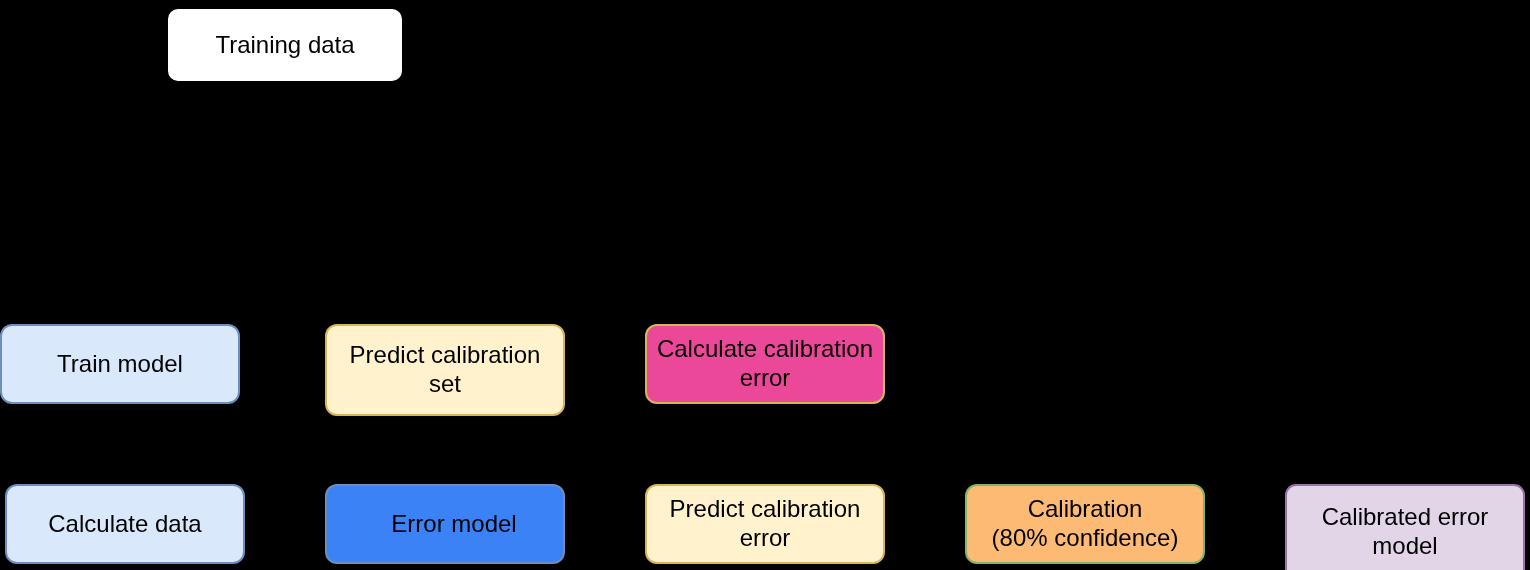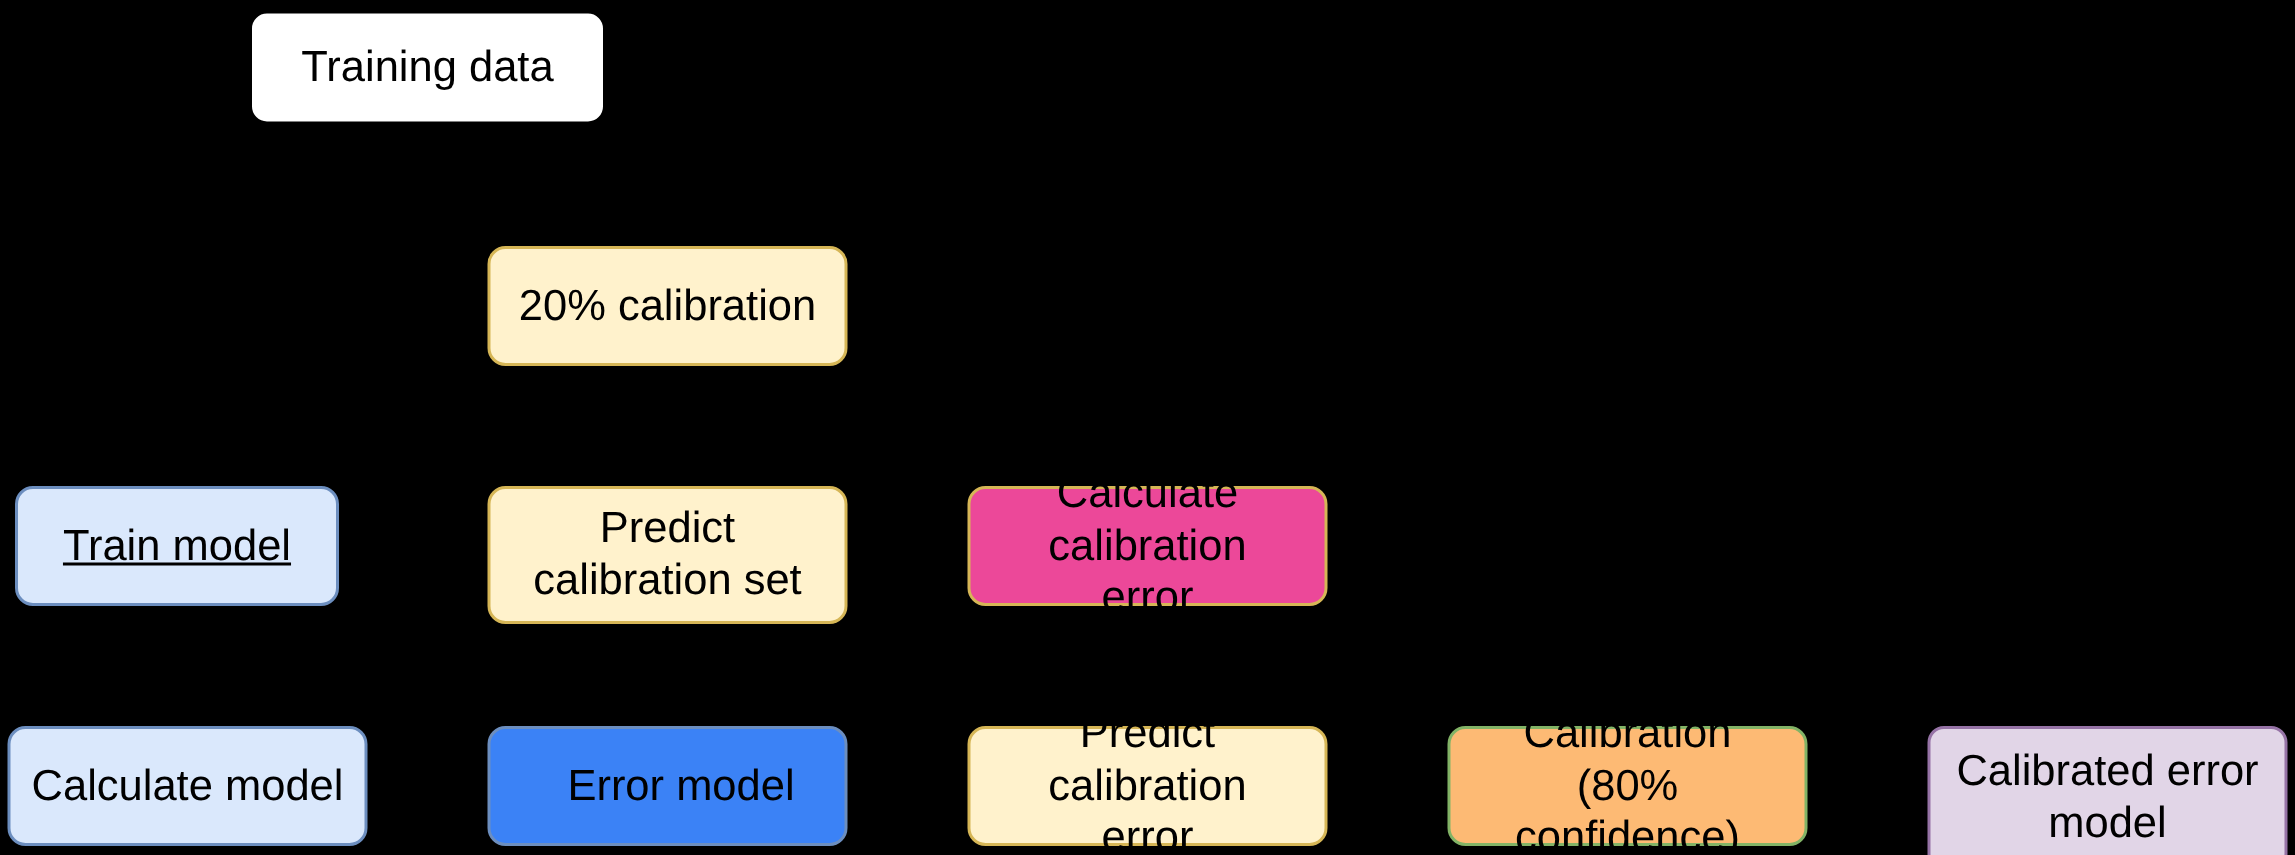--- a/index.html
+++ b/index.html
@@ -16,50 +16,49 @@
   }
   .node {
     position: absolute;
     box-sizing: border-box;
     border: 2px solid #000;
     border-radius: 12px;
     display: flex;
     align-items: center;
     justify-content: center;
     text-align: center;
-    font-size: 29px;
+    font-size: 24px;
     line-height: 1.2;
     color: #000000;
     white-space: pre-line;
     padding: 2px 6px;
   }
   
   .pos-0  { left: 166px;  top: 7px;   width: 238px; height: 76px; }
   .pos-1  { left: 5px;    top: 164px; width: 240px; height: 80px; }
   .pos-2  { left: 325px;  top: 164px; width: 240px; height: 80px; }
-  .pos-3  { left: 10px;    top: 324px; width: 216px; height: 80px; text-decoration: underline; }
+  .pos-3  { left: 0;    top: 324px; width: 240px; height: 80px; }
   .pos-4  { left: 325px;  top: 324px; width: 240px; height: 92px; }
   .pos-5  { left: 645px;  top: 324px; width: 240px; height: 80px; }
   .pos-6  { left: 5px;    top: 484px; width: 240px; height: 80px; }
   .pos-7  { left: 325px;  top: 484px; width: 240px; height: 80px; }
   .pos-8  { left: 645px;  top: 484px; width: 240px; height: 80px; }
   .pos-9  { left: 965px;  top: 484px; width: 240px; height: 80px; }
   .pos-10 { left: 1285px; top: 484px; width: 240px; height: 96px; border-radius: 11px; }
 </style>
 </head>
 <body>
 
 <div class="stage" style="background: rgb(0, 0, 0);">
   <div class="node pos-0" style="background: rgb(255, 255, 255); border-color: rgb(0, 0, 0);">Training data</div>
-  <div class="node pos-2" style="background: rgb(255, 242, 204); border-color: rgb(214, 182, 86);">20% calibration</div>
   <div class="node pos-3" style="background: rgb(218, 232, 252); border-color: rgb(108, 142, 191);">Train model</div>
   <div class="node pos-4" style="background: rgb(255, 242, 204); border-color: rgb(214, 182, 86);">Predict calibration set</div>
   <div class="node pos-5" style="background: #ec4899; border-color: rgb(214, 182, 86);">Calculate calibration
 error</div>
-  <div class="node pos-6" style="background: rgb(218, 232, 252); border-color: rgb(108, 142, 191);">Calculate model</div>
+  <div class="node pos-6" style="background: rgb(218, 232, 252); border-color: rgb(108, 142, 191);">Calculate data</div>
   <div class="node pos-7" style="background: #3b82f6; border-color: rgb(108, 142, 191); padding-left: 24px;">Error model</div>
   <div class="node pos-8" style="background: rgb(255, 242, 204); border-color: rgb(214, 182, 86);">Predict calibration
 error</div>
   <div class="node pos-9" style="background: #fdba74; border-color: rgb(130, 179, 102);">Calibration
 (80% confidence)</div>
   <div class="node pos-10" style="background: rgb(225, 213, 231); border-color: rgb(150, 115, 166);">Calibrated error
 model</div>
 </div>
 
 </body></html>

